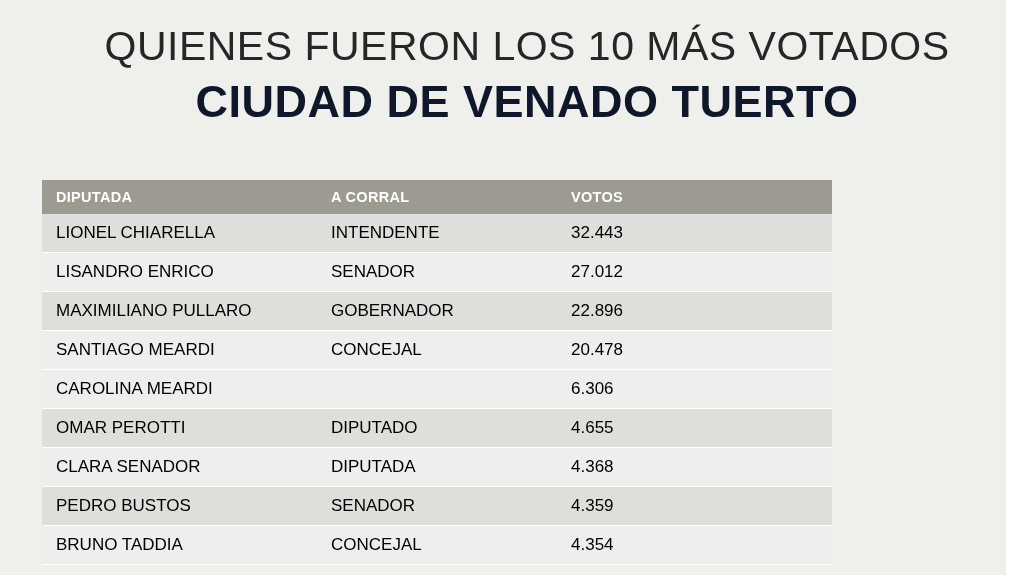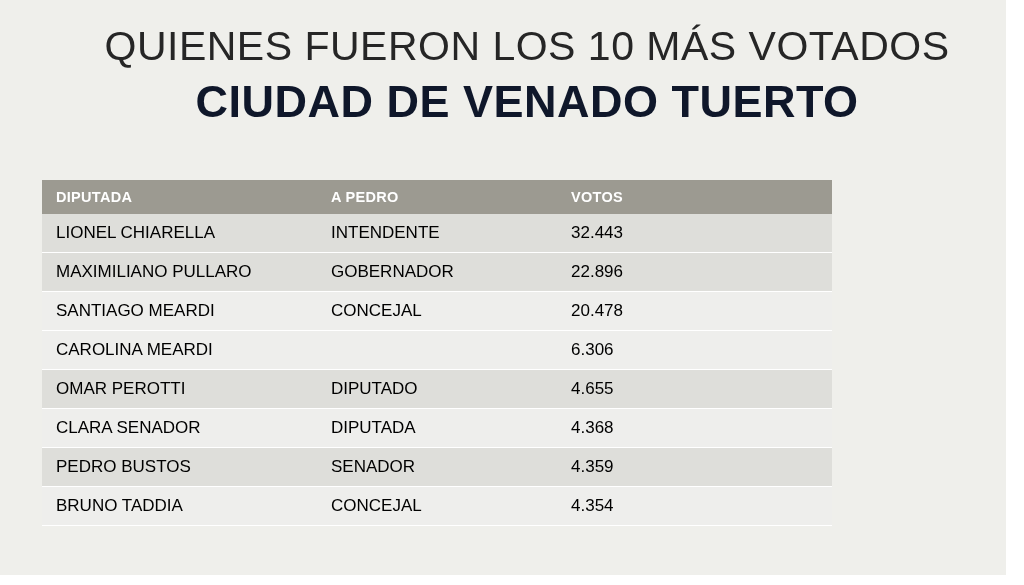--- a/index.html
+++ b/index.html
@@ -116,29 +116,34 @@
   <div class="table-wrap">
     <table class="votes">
       <colgroup>
         <col class="c-cand">
         <col class="c-cargo">
         <col class="c-votos">
       </colgroup>
       <thead>
         <tr>
           <th>DIPUTADA</th>
-          <th>A PEDRO</th>
+          <th>A CORRAL</th>
           <th>VOTOS</th>
         </tr>
       </thead>
       <tbody>
         <tr class="odd">
           <td>LIONEL CHIARELLA</td>
           <td>INTENDENTE</td>
           <td>32.443</td>
+        </tr>
+        <tr class="even">
+          <td>LISANDRO ENRICO</td>
+          <td>SENADOR</td>
+          <td>27.012</td>
         </tr>
         <tr class="odd">
           <td>MAXIMILIANO PULLARO</td>
           <td>GOBERNADOR</td>
           <td>22.896</td>
         </tr>
         <tr class="even">
           <td>SANTIAGO MEARDI</td>
           <td>CONCEJAL</td>
           <td>20.478</td>

